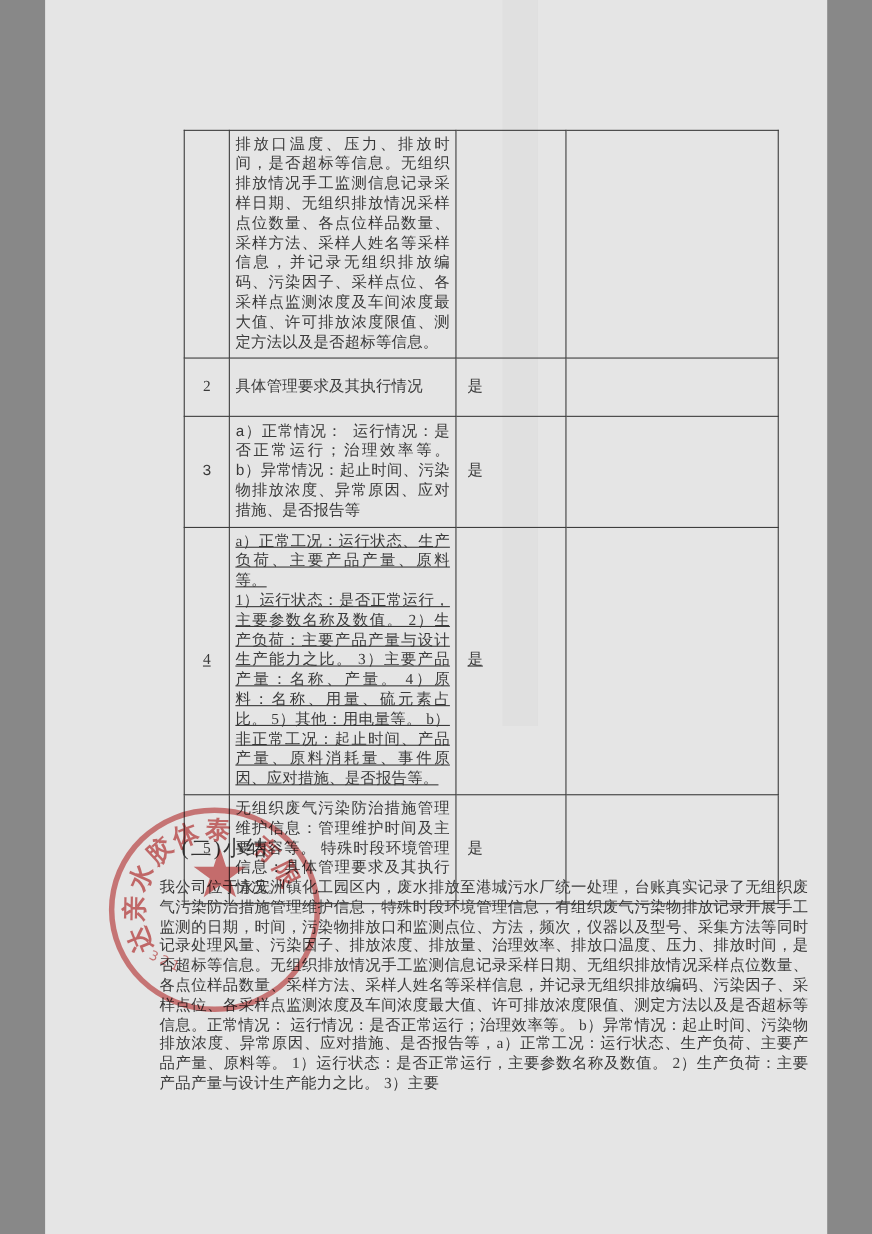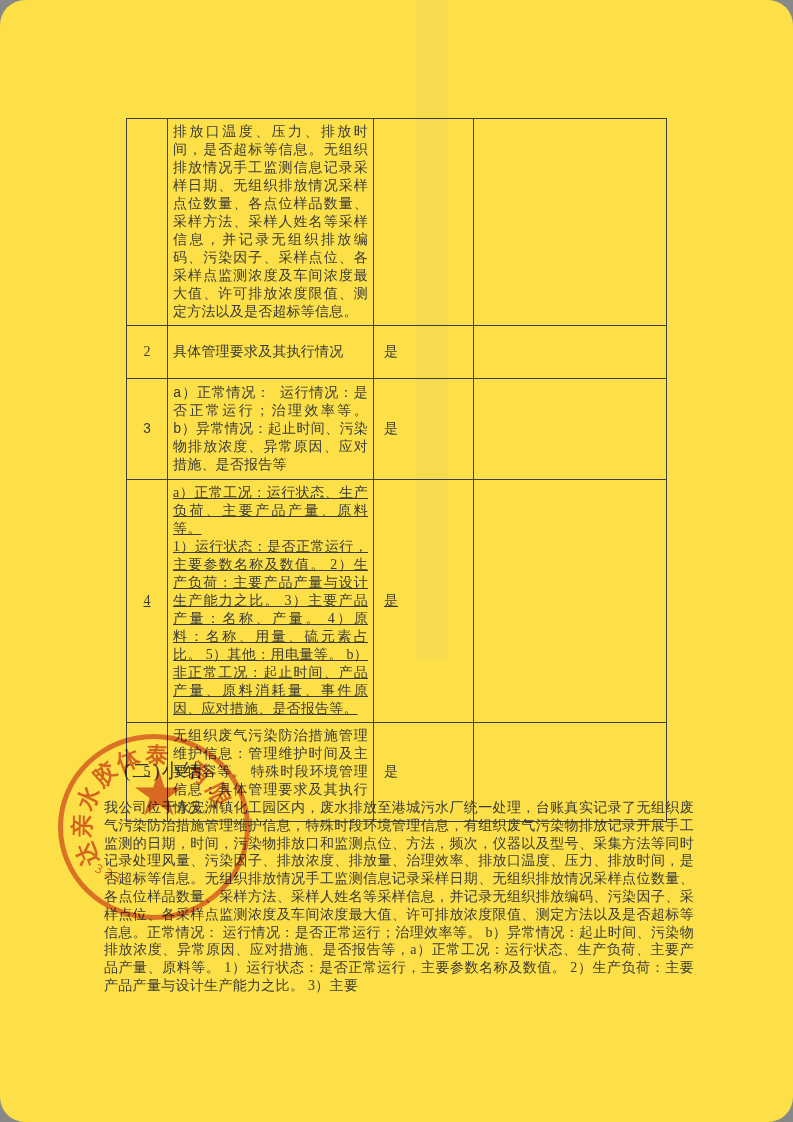--- a/index.html
+++ b/index.html
@@ -1,24 +1,23 @@
 <!DOCTYPE html>
 <html><head>
 <meta charset="utf-8">
 <style>
   html,body { margin:0; padding:0; background:#888; }
   .page {
     position:relative;
-    width:793px; height:1122px;
+    width:711px; height:1122px;
     margin:0 auto;
-    background:#fde047;
+    background:#e5e5e5;
     font-family:"Liberation Serif","DejaVu Serif",serif;
     color:#3a3a3a;
     overflow:hidden;
-    border-radius:25px;
   }
   
   .scan-band {
     position:absolute; left:416px; top:0; width:32px; height:660px;
     background:rgba(160,160,165,0.08);
   }
 
   
   table.record-table {
     position:absolute; left:126px; top:118px;

